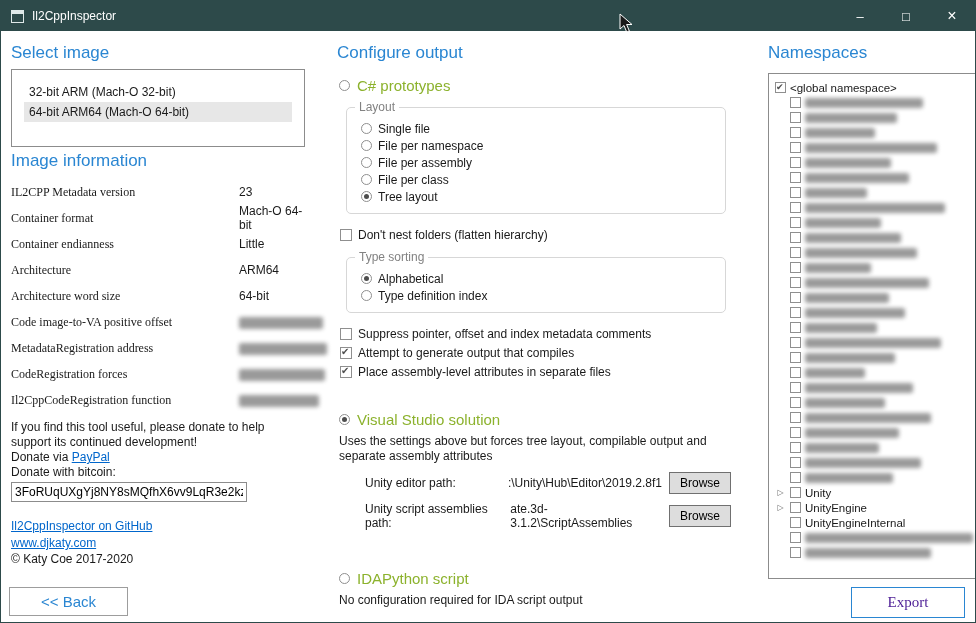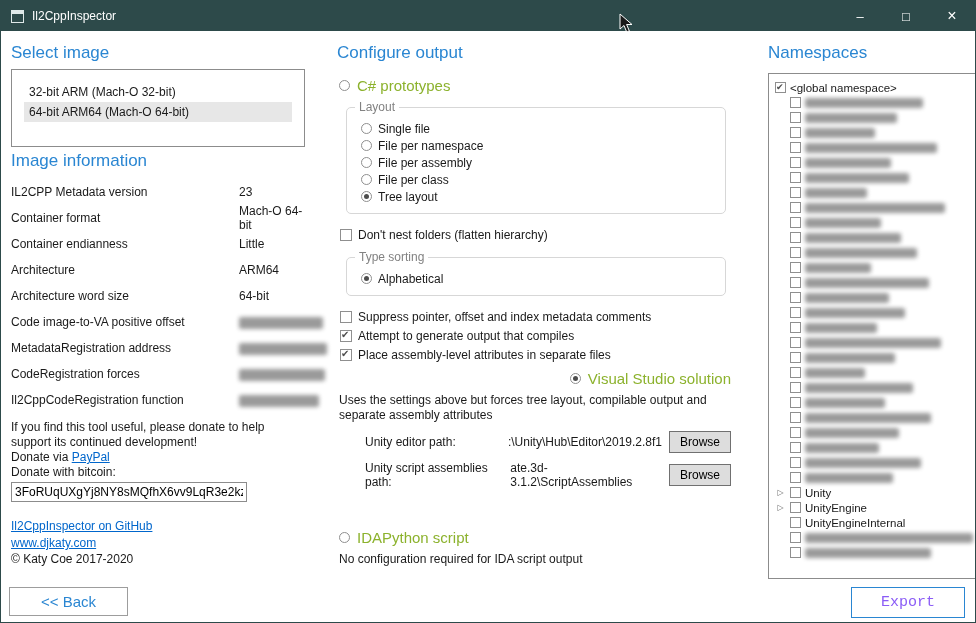--- a/index.html
+++ b/index.html
@@ -22,48 +22,48 @@
   .col-mid   { position:absolute; left:336px; top:38px; width:394px; }
   .col-right { position:absolute; left:767px; top:38px; width:224px; }
   h2.section { color:#2a86d2; font-size:17px; font-weight:400; margin:4px 0 6px 0; }
   
   .image-list { border:1px solid #8c8c8c; height:78px; padding:12px; overflow:hidden; }
   .li-item { height:20px; line-height:20px; padding-left:5px; font-size:12px; }
   .li-item.sel { background:#e7e7e7; }
   .subhead { margin-top:13px; }
   .info-table { margin-top:8px; }
   .info-row { display:flex; align-items:center; height:26px; font-size:12px; }
-  .info-label { width:228px; flex:none; }
+  .info-label { width:228px; flex:none;font-family:Liberation Serif, serif; }
   .info-value { flex:1; }
   .blur-bar { display:inline-block; height:12px; background:#9a9a9a; border-radius:2px; filter:blur(2px); vertical-align:middle; }
   .donate-text { font-size:12px; line-height:15px; margin:7px 0 0 0; width:286px; }
   .line12 { font-size:12px; line-height:15px; }
   .link { color:#0066cc; text-decoration:underline; cursor:pointer; }
   .bitcoin-input { width:236px; height:20px; border:1px solid #8c8c8c; font-size:12px; font-family:inherit; padding:1px 3px; margin-top:2px; display:block; }
   .links-block { margin-top:16px; }
   .links-block div { line-height:17px; }
   .copyright { font-size:12px; line-height:15px; }
   
   .back-btn { position:absolute; left:8px; top:586px; width:119px; height:29px; background:#fff;
               border:1px solid #9d9d9d; color:#2a86d2; font-size:15px; font-family:inherit; cursor:pointer; }
   .export-btn { position:absolute; left:850px; top:586px; width:114px; height:31px; background:#fff;
-              border:1px solid #2a86d2; color:#8b5cf6; font-size:15px; font-family:Liberation Mono, monospace; cursor:pointer; }
+              border:1px solid #2a86d2; color:#4c1d95; font-size:15px; font-family:Liberation Serif, serif; cursor:pointer; }
   
   .radio-head { display:flex; align-items:center; gap:7px; margin:14px 0 0 2px; }
   .radio-head .green { color:#8cb22d; font-size:15px; }
   .groupbox { position:relative; border:1px solid #d7d7d7; border-radius:5px; margin:13px 0 0 9px;
               padding:12px 10px 8px 14px; width:380px; }
   .gb-label { position:absolute; top:-8px; left:8px; background:#fff; padding:0 4px; font-size:12px; color:#828282; }
   .opt-row { display:flex; align-items:center; gap:6px; height:17px; font-size:12px; }
   .radio { width:11px; height:11px; border:1px solid #8f8f8f; border-radius:50%; background:#fff; position:relative; flex:none; display:inline-block; }
   .radio.sel::after { content:""; position:absolute; left:2px; top:2px; width:5px; height:5px; border-radius:50%; background:#4d4d4d; }
   .cb { width:12px; height:12px; border:1px solid #8f8f8f; background:#fff; position:relative; flex:none; display:inline-block; }
   .cb.on::after { content:"\2714"; position:absolute; left:0; top:-2px; font-size:10px; color:#4f4f4f; }
   .check-row { display:flex; align-items:center; gap:6px; font-size:12px; margin-left:3px; }
-  .mt14 { margin-top:14px; } .mt15 { margin-top:15px; } .mt5 { margin-top:5px; } .mt24 { margin-top:8px;justify-content:flex-end; } .mt36 { margin-top:40px; }
+  .mt14 { margin-top:14px; } .mt15 { margin-top:15px; } .mt5 { margin-top:5px; } .mt24 { margin-top:32px; } .mt36 { margin-top:40px; }
   .desc { font-size:12px; line-height:15px; margin:6px 0 0 2px; width:382px; }
   .path-row { display:flex; align-items:center; font-size:12px; margin:8px 0 0 28px; }
   .path-value { margin-left:auto; }
   .browse { width:62px; height:22px; margin-left:7px; background:#ddd; border:1px solid #707070; font-size:12px; font-family:inherit; cursor:pointer; flex:none; }
   
   .ns-panel { border:1px solid #8c8c8c; margin-top:10px; height:506px; padding:6px 3px 0 6px; overflow:hidden; }
   .ns-row { display:flex; align-items:center; height:15px; font-size:11.5px; gap:4px; }
   .gutter { width:11px; flex:none; font-size:8px; color:#707070; text-align:center; line-height:15px; }
   .ns-row .cb { width:11px; height:11px; }
   .ns-row .cb.on::after { font-size:9px; top:-1px; }
@@ -190,20 +190,24 @@
     <span>Don't nest folders (flatten hierarchy)</span>
   </div>
 
   <div class="groupbox mt15">
     <span class="gb-label">Type sorting</span>
     <div>
         <div class="opt-row">
           <span class="radio sel"></span>
           <span>Alphabetical</span>
         </div>
+        <div class="opt-row">
+          <span class="radio"></span>
+          <span>Type definition index</span>
+        </div>
       </div>
   </div>
 
   <div class="mt14">
       <div class="check-row">
         <span class="cb"></span>
         <span>Suppress pointer, offset and index metadata comments</span>
       </div>
       <div class="check-row mt5">
         <span class="cb on"></span>

